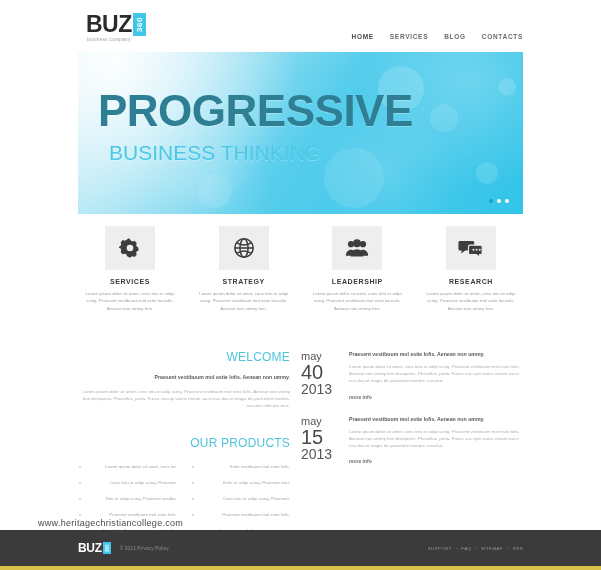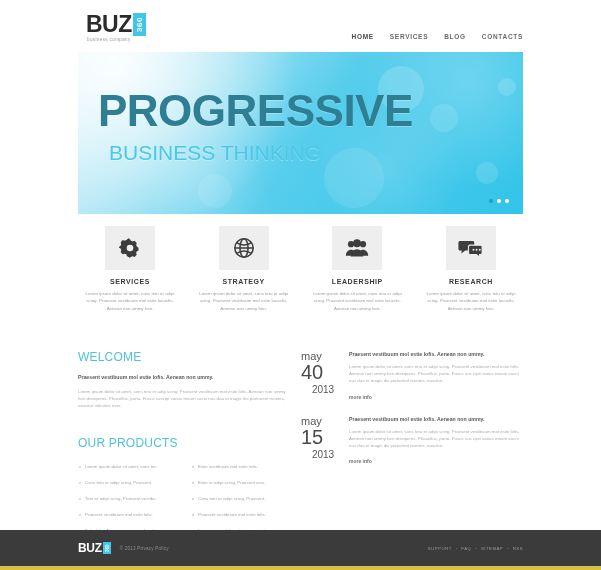--- a/index.html
+++ b/index.html
@@ -104,21 +104,21 @@
   .svc-text {
     margin-top: 5px; font-size: 4.4px; line-height: 7.4px;
     color: #a0a0a0; padding: 0 2px;
   }
 
   
   .content {
     position: absolute; left: 78px; top: 350px; width: 445px;
     display: flex; justify-content: space-between;
   }
-  .col-left { width: 212px; }
+  .col-left { width: 212px; text-align: right; }
   .col-right { width: 222px; }
 
   .sec-head {
     font-size: 12px; color: #4fc3de; font-weight: normal;
     letter-spacing: 0.2px; margin-bottom: 9px;
   }
   .lead {
     font-size: 5.2px; font-weight: bold; color: #5a5a5a;
     line-height: 9px; margin-bottom: 6px;
   }
@@ -138,21 +138,21 @@
     width: 2px; height: 2px; background: #cfcfcf; border-radius: 50%;
   }
 
   
   .news-item { display: flex; margin-bottom: 12px; }
   .news-date {
     width: 44px; flex-shrink: 0; text-align: left; color: #5e5e5e;
   }
   .nd-month { font-size: 11px; line-height: 12px; color: #565656; }
   .nd-day { font-size: 20px; line-height: 21px; color: #4a4a4a; }
-  .nd-year { font-size: 10px; line-height: 13px; color: #565656; text-align: center; }
+  .nd-year { font-size: 14px; line-height: 13px; color: #565656; }
   .news-body { flex: 1; padding-left: 4px; }
   .news-lead {
     font-size: 5.2px; font-weight: bold; color: #5a5a5a;
     line-height: 9px; margin-bottom: 4px;
   }
   .news-text { font-size: 4.4px; line-height: 7.2px; color: #adadad; }
   .more-info {
     display: inline-block; margin-top: 8px;
     font-size: 5px; font-weight: bold; color: #6f6f6f; text-decoration: none;
   }
@@ -340,20 +340,21 @@
         <div class="news-body">
           <div class="news-lead">Praesent vestibuum mol estie lofis. Aenean non ummy.</div>
           <div class="news-text">Lorem ipsum dolor sit amet, cons tetu er adipi scing. Praesent vestibuum mol estie lofis. Aenean non ummy hen drerquens. Phasellus, porta. Fusce sus cipit varius moum sacni nus dua et magis dis parturient montes, nascitur.</div>
           <a href="#" class="more-info">more info</a>
         </div>
       </div>
     </div>
 
   </div>
 
+  <div class="watermark">www.heritagechristiancollege.com</div>
 
   <div class="footer">
     <div class="footer-inner">
       <div class="footer-left">
         <span class="f-logo">BUZ</span>
         <span class="f-360">360</span>
         <span class="f-copy">© 2013 Privacy Policy</span>
       </div>
       <div class="footer-right">
         <a href="#">SUPPORT</a>

